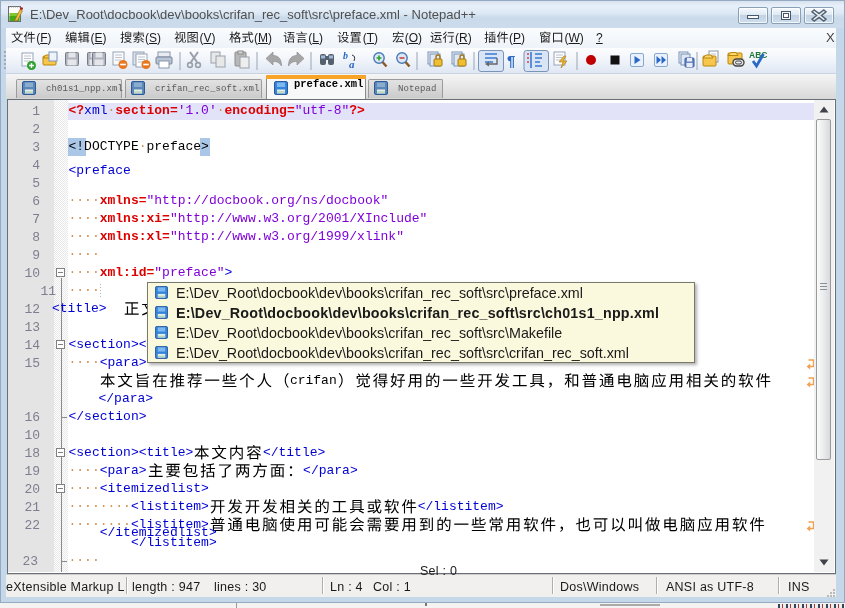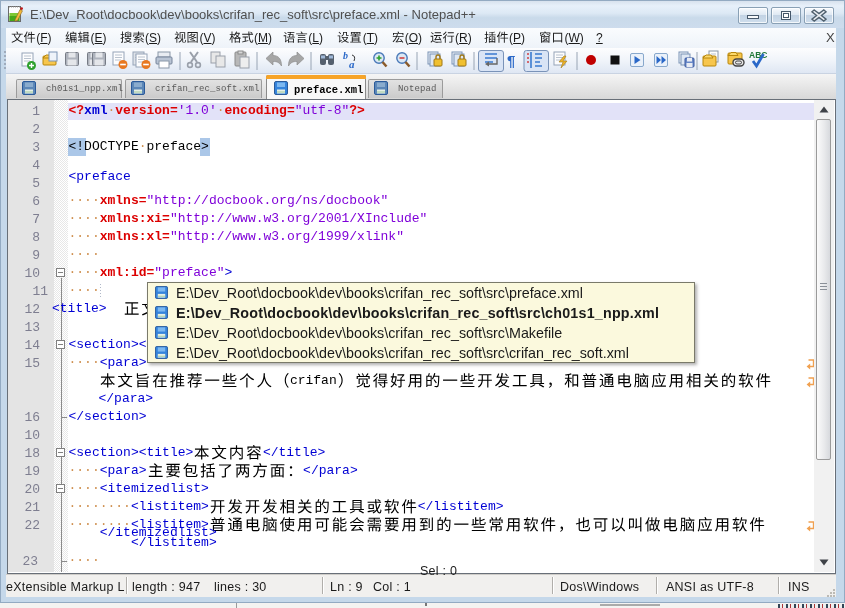--- a/index.html
+++ b/index.html
@@ -1,17 +1,17 @@
 <!DOCTYPE html>
 <html><head><meta charset="utf-8"><style>
 html,body{margin:0;padding:0;width:845px;height:608px;overflow:hidden;
  font-family:"Liberation Sans",sans-serif;background:#f2f1ef}
 .abs{position:absolute}
 .mono{position:absolute;font:13px "Liberation Mono",monospace;line-height:18px;white-space:pre}
-.b{font-weight:bold}
+.b{font-weight:normal}
 .cT{color:#0000d4}.cA{color:#dc0000;font-weight:bold}.cS{color:#7f00d9}
 .cK{color:#000000}.cW{color:#cf9050}
 .ln{position:absolute;font:13px "Liberation Mono",monospace;line-height:18px;color:#7e7e90;width:34px;text-align:right}
 .tabtxt{position:absolute;font:9px "Liberation Mono",monospace;color:#595959;letter-spacing:.1px}
 .tabact{position:absolute;font:bold 10.5px "Liberation Mono",monospace;color:#000}
 .stxt{position:absolute;font:12px "Liberation Sans",sans-serif;color:#1c1c1c}
 .ptxt{position:absolute;font:14.3px "Liberation Sans",sans-serif;color:#1a1a1a;white-space:pre}
 .ptxt.b{font-weight:bold;letter-spacing:.2px}
 .sbar{position:absolute;font:12.5px "Liberation Sans",sans-serif;letter-spacing:.25px;color:#1a1a1a;white-space:pre}
 </style></head><body>
@@ -242,38 +242,38 @@
   </svg>
 <div class="tabtxt" style="left:398px;top:84px">Notepad</div>
 <div class="abs" style="left:266px;top:75px;width:100px;height:24px;background:#f8f8f8;border:1px solid #8a8a8a;border-bottom:none;border-radius:2px 2px 0 0;box-sizing:border-box"></div>
 <div class="abs" style="left:266px;top:75px;width:100px;height:4px;background:#f7a428;border-radius:2px 2px 0 0"></div>
 <svg class="abs" style="left:274px;top:81px" width="14" height="14" viewBox="0 0 14 14">
     <rect x="0.5" y="0.5" width="13" height="13" rx="1.5" fill="#3584dc" stroke="#2a5a9a"></rect>
     <rect x="3" y="1.5" width="8" height="4.5" fill="#7db8f0"></rect>
     <rect x="3" y="8.5" width="8" height="4" fill="#e6f0e6"></rect>
     <rect x="3" y="10.5" width="8" height="1" fill="#9ec89e"></rect>
   </svg>
-<div class="tabact" style="left:294px;top:84px">preface.xml</div>
+<div class="tabact" style="left:294px;top:78px">preface.xml</div>
 <div class="abs" style="left:7px;top:99px;width:829px;height:475px;border:1.5px solid #686f78;box-sizing:border-box;background:#fff"></div>
 <div class="abs" style="left:8px;top:100px;width:46px;height:472px;background:#e4e4e4"></div>
 <div class="abs" style="left:54px;top:100px;width:14px;height:472px;background:repeating-conic-gradient(#ffffff 0% 25%, #e7e7e7 0% 50%);background-size:2px 2px"></div>
 <div class="abs" style="left:68px;top:103px;width:746px;height:17px;background:#e2e2f8"></div>
 <div class="abs" style="left:67.5px;top:138px;width:18px;height:18px;background:#abc7e8"></div>
 <div class="abs" style="left:200.1px;top:138px;width:10px;height:18px;background:#abc7e8"></div>
 <div class="ln" style="left:6px;top:103px">1</div>
 <div class="ln" style="left:6px;top:121px">2</div>
 <div class="ln" style="left:6px;top:139px">3</div>
 <div class="ln" style="left:6px;top:157px">4</div>
 <div class="ln" style="left:6px;top:175px">5</div>
 <div class="ln" style="left:6px;top:193px">6</div>
 <div class="ln" style="left:6px;top:211px">7</div>
 <div class="ln" style="left:6px;top:229px">8</div>
 <div class="ln" style="left:6px;top:247px">9</div>
 <div class="ln" style="left:6px;top:265px">10</div>
-<div class="ln" style="left:14px;top:283px">11</div>
+<div class="ln" style="left:22px;top:283px">11</div>
 <div class="ln" style="left:6px;top:301px">12</div>
 <div class="ln" style="left:6px;top:319px">13</div>
 <div class="ln" style="left:6px;top:337px">14</div>
 <div class="ln" style="left:6px;top:355px">15</div>
 <div class="ln" style="left:6px;top:409px">16</div>
 <div class="ln" style="left:6px;top:427px">10</div>
 <div class="ln" style="left:6px;top:445px">18</div>
 <div class="ln" style="left:6px;top:463px">19</div>
 <div class="ln" style="left:6px;top:481px">20</div>
 <div class="ln" style="left:6px;top:499px">21</div>
@@ -286,30 +286,30 @@
 <div class="abs" style="left:58px;top:344px;width:5px;height:1px;background:#808080"></div>
 <div class="abs" style="left:56px;top:448px;width:9px;height:9px;background:#fff;border:1px solid #808080;box-sizing:border-box"></div>
 <div class="abs" style="left:58px;top:452px;width:5px;height:1px;background:#808080"></div>
 <div class="abs" style="left:56px;top:484px;width:9px;height:9px;background:#fff;border:1px solid #808080;box-sizing:border-box"></div>
 <div class="abs" style="left:58px;top:488px;width:5px;height:1px;background:#808080"></div>
 <div class="abs" style="left:61px;top:417px;width:6px;height:1px;background:#8a8a8a"></div>
 <div class="abs" style="left:61px;top:561px;width:6px;height:1px;background:#8a8a8a"></div>
 <div class="mono cA" style="left:68.5px;top:102px">&lt;?</div>
 <div class="mono cT b" style="left:84.1px;top:102px">xml</div>
 <div class="mono cW" style="left:107.5px;top:102px">·</div>
-<div class="mono cA" style="left:115.3px;top:102px">version=</div>
+<div class="mono cA" style="left:115.3px;top:102px">section=</div>
 <div class="mono cS" style="left:177.7px;top:102px">'1.0'</div>
 <div class="mono cW" style="left:216.7px;top:102px">·</div>
 <div class="mono cA" style="left:224.5px;top:102px">encoding=</div>
 <div class="mono cS" style="left:294.7px;top:102px">"utf-8"</div>
 <div class="mono cA" style="left:349.3px;top:102px">?&gt;</div>
 <div class="mono cK" style="left:68.5px;top:138px">&lt;!DOCTYPE</div>
 <div class="mono cW" style="left:138.7px;top:138px">·</div>
 <div class="mono cK" style="left:146.5px;top:138px">preface&gt;</div>
-<div class="mono cT" style="left:68.5px;top:168px">&lt;preface</div>
+<div class="mono cT" style="left:68.5px;top:162px">&lt;preface</div>
 <div class="mono cW" style="left:68.5px;top:192px">····</div>
 <div class="mono cA" style="left:99.7px;top:192px">xmlns=</div>
 <div class="mono cS" style="left:146.5px;top:192px">"http://docbook.org/ns/docbook"</div>
 <div class="mono cW" style="left:68.5px;top:210px">····</div>
 <div class="mono cA" style="left:99.7px;top:210px">xmlns:xi=</div>
 <div class="mono cS" style="left:169.9px;top:210px">"http://www.w3.org/2001/XInclude"</div>
 <div class="mono cW" style="left:68.5px;top:228px">····</div>
 <div class="mono cA" style="left:99.7px;top:228px">xmlns:xl=</div>
 <div class="mono cS" style="left:169.9px;top:228px">"http://www.w3.org/1999/xlink"</div>
 <div class="mono cW" style="left:68.5px;top:246px">····</div>
@@ -509,21 +509,21 @@
 <div class="abs" style="left:323px;top:577px;width:1px;height:17px;background:#ffffff"></div>
 <div class="abs" style="left:552px;top:577px;width:1px;height:17px;background:#b0aeaa"></div>
 <div class="abs" style="left:553px;top:577px;width:1px;height:17px;background:#ffffff"></div>
 <div class="abs" style="left:656px;top:577px;width:1px;height:17px;background:#b0aeaa"></div>
 <div class="abs" style="left:657px;top:577px;width:1px;height:17px;background:#ffffff"></div>
 <div class="abs" style="left:778px;top:577px;width:1px;height:17px;background:#b0aeaa"></div>
 <div class="abs" style="left:779px;top:577px;width:1px;height:17px;background:#ffffff"></div>
 <div class="sbar" style="left:6px;top:580px;width:119px;overflow:hidden">eXtensible Markup La</div>
 <div class="sbar" style="left:132px;top:580px;width:200px;overflow:hidden">length : 947</div>
 <div class="sbar" style="left:214px;top:580px;width:200px;overflow:hidden">lines : 30</div>
-<div class="sbar" style="left:330px;top:580px;width:200px;overflow:hidden">Ln : 9</div>
+<div class="sbar" style="left:330px;top:580px;width:200px;overflow:hidden">Ln : 4</div>
 <div class="sbar" style="left:373px;top:580px;width:200px;overflow:hidden">Col : 1</div>
 <div class="sbar" style="left:420px;top:564px;width:200px;overflow:hidden">Sel : 0</div>
 <div class="sbar" style="left:560px;top:580px;width:200px;overflow:hidden">Dos\Windows</div>
 <div class="sbar" style="left:666px;top:580px;width:200px;overflow:hidden">ANSI as UTF-8</div>
 <div class="sbar" style="left:788px;top:580px;width:200px;overflow:hidden">INS</div>
 <div class="abs" style="left:833px;top:589px;width:2px;height:2px;background:#bcbab4"></div>
 <div class="abs" style="left:830px;top:592px;width:2px;height:2px;background:#bcbab4"></div>
 <div class="abs" style="left:833px;top:592px;width:2px;height:2px;background:#bcbab4"></div>
 <div class="abs" style="left:827px;top:595px;width:2px;height:2px;background:#bcbab4"></div>
 <div class="abs" style="left:830px;top:595px;width:2px;height:2px;background:#bcbab4"></div>

